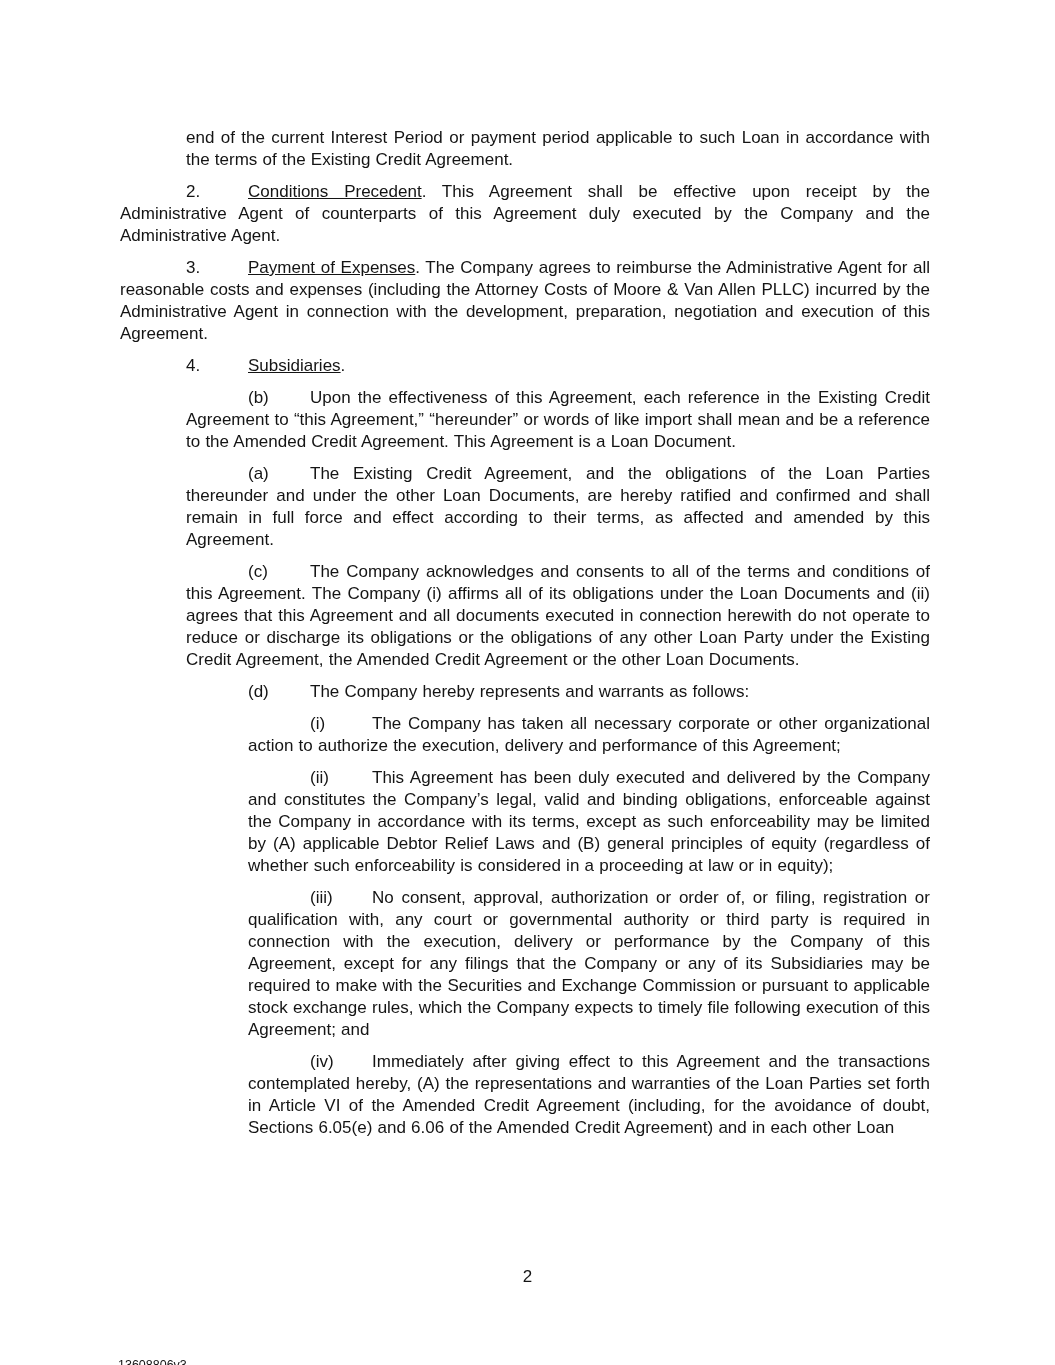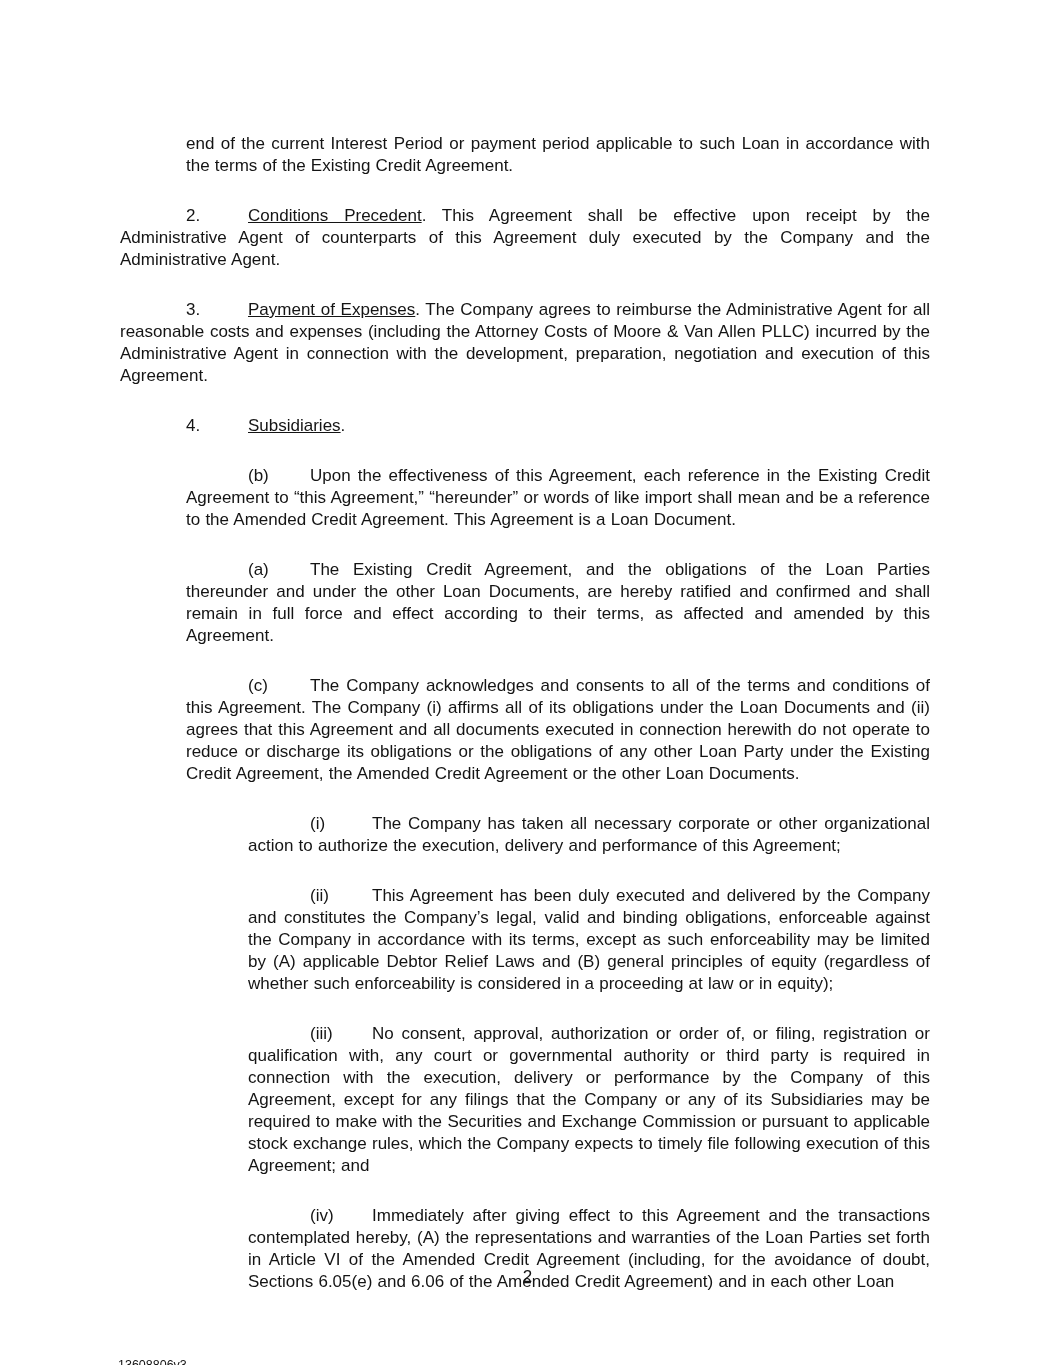--- a/index.html
+++ b/index.html
@@ -20,24 +20,24 @@
   .content {
     position: absolute;
     left: 120px;
     top: 127px;
     width: 810px;
   }
   p.para {
     font-size: 17px;
     line-height: 22px;
     text-align: justify;
-    margin-top: 28px;
+    margin-top: 10px;
     word-spacing: 0.5px;
   }
-  p.para.first { margin-top: 6px; }
+  p.para.first { margin-top: 0; }
   
   .cont { margin-left: 66px; text-indent: 0; }
   
   .lvl0 { margin-left: 0; text-indent: 66px; }
   
   .lvl1 { margin-left: 66px; text-indent: 62px; }
   
   .lvl2 { margin-left: 128px; text-indent: 62px; }
   .marker {
     display: inline-block;
@@ -76,20 +76,21 @@
     <p class="para lvl0"><span class="marker">3.</span><span class="heading">Payment of Expenses</span><span>.  The Company agrees to reimburse the Administrative Agent for all reasonable costs and expenses (including the Attorney Costs of Moore &amp; Van Allen PLLC) incurred by the Administrative Agent in connection with the development, preparation, negotiation and execution of this Agreement.</span></p>
 
     <p class="para lvl0"><span class="marker">4.</span><span class="heading">Subsidiaries</span><span>.</span></p>
 
     <p class="para lvl1"><span class="marker">(b)</span><span>Upon the effectiveness of this Agreement, each reference in the Existing Credit Agreement to “this Agreement,” “hereunder” or words of like import shall mean and be a reference to the Amended Credit Agreement.  This Agreement is a Loan Document.</span></p>
 
     <p class="para lvl1"><span class="marker">(a)</span><span>The Existing Credit Agreement, and the obligations of the Loan Parties thereunder and under the other Loan Documents, are hereby ratified and confirmed and shall remain in full force and effect according to their terms, as affected and amended by this Agreement.</span></p>
 
     <p class="para lvl1"><span class="marker">(c)</span><span>The Company acknowledges and consents to all of the terms and conditions of this Agreement.  The Company (i) affirms all of its obligations under the Loan Documents and (ii) agrees that this Agreement and all documents executed in connection herewith do not operate to reduce or discharge its obligations or the obligations of any other Loan Party under the Existing Credit Agreement, the Amended Credit Agreement or the other Loan Documents.</span></p>
 
+    <p class="para lvl1"><span class="marker">(d)</span><span>The Company hereby represents and warrants as follows:</span></p>
 
     <p class="para lvl2"><span class="marker">(i)</span><span>The Company has taken all necessary corporate or other organizational action to authorize the execution, delivery and performance of this Agreement;</span></p>
 
     <p class="para lvl2"><span class="marker">(ii)</span><span>This Agreement has been duly executed and delivered by the Company and constitutes the Company’s legal, valid and binding obligations, enforceable against the Company in accordance with its terms, except as such enforceability may be limited by (A) applicable Debtor Relief Laws and (B) general principles of equity (regardless of whether such enforceability is considered in a proceeding at law or in equity);</span></p>
 
     <p class="para lvl2"><span class="marker">(iii)</span><span>No consent, approval, authorization or order of, or filing, registration or qualification with, any court or governmental authority or third party is required in connection with the execution, delivery or performance by the Company of this Agreement, except for any filings that the Company or any of its Subsidiaries may be required to make with the Securities and Exchange Commission or pursuant to applicable stock exchange rules, which the Company expects to timely file following execution of this Agreement; and</span></p>
 
     <p class="para lvl2"><span class="marker">(iv)</span><span>Immediately after giving effect to this Agreement and the transactions contemplated hereby, (A) the representations and warranties of the Loan Parties set forth in Article VI of the Amended Credit Agreement (including, for the avoidance of doubt, Sections 6.05(e) and 6.06 of the Amended Credit Agreement) and in each other Loan</span></p>
 
   </div>

